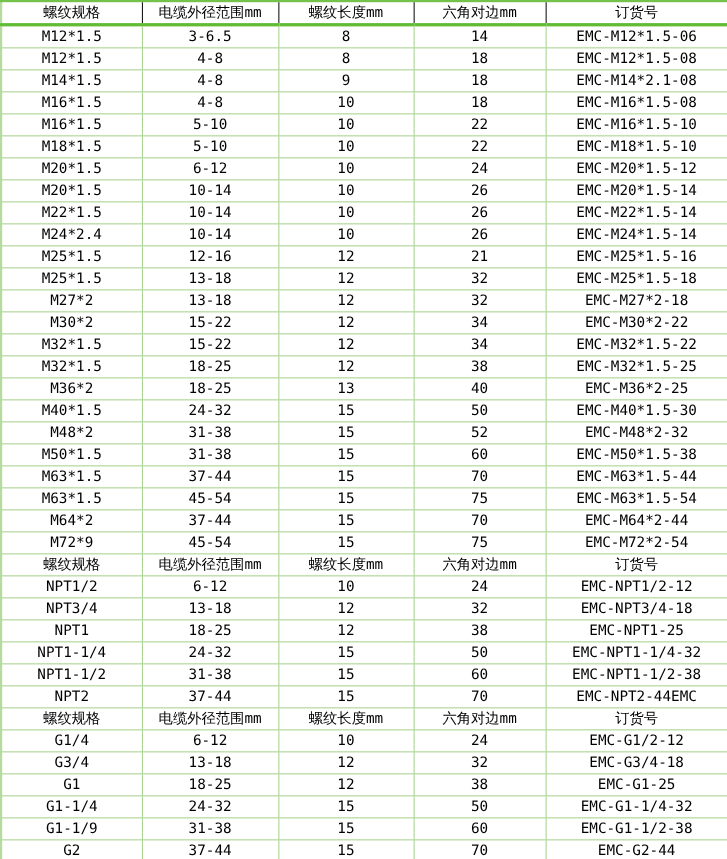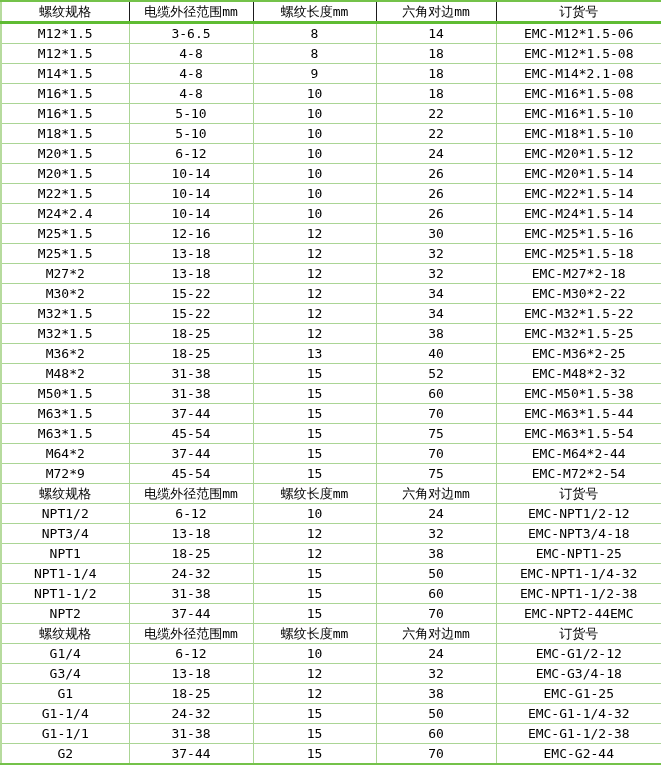--- a/index.html
+++ b/index.html
@@ -131,21 +131,21 @@
         <td>M24*2.4</td>
         <td>10-14</td>
         <td>10</td>
         <td>26</td>
         <td>EMC-M24*1.5-14</td>
       </tr>
       <tr>
         <td>M25*1.5</td>
         <td>12-16</td>
         <td>12</td>
-        <td>30</td>
+        <td>21</td>
         <td>EMC-M25*1.5-16</td>
       </tr>
       <tr>
         <td>M25*1.5</td>
         <td>13-18</td>
         <td>12</td>
         <td>32</td>
         <td>EMC-M25*1.5-18</td>
       </tr>
       <tr>
@@ -175,20 +175,27 @@
         <td>12</td>
         <td>38</td>
         <td>EMC-M32*1.5-25</td>
       </tr>
       <tr>
         <td>M36*2</td>
         <td>18-25</td>
         <td>13</td>
         <td>40</td>
         <td>EMC-M36*2-25</td>
+      </tr>
+      <tr>
+        <td>M40*1.5</td>
+        <td>24-32</td>
+        <td>15</td>
+        <td>50</td>
+        <td>EMC-M40*1.5-30</td>
       </tr>
       <tr>
         <td>M48*2</td>
         <td>31-38</td>
         <td>15</td>
         <td>52</td>
         <td>EMC-M48*2-32</td>
       </tr>
       <tr>
         <td>M50*1.5</td>
@@ -303,21 +310,21 @@
         <td>EMC-G1-25</td>
       </tr>
       <tr>
         <td>G1-1/4</td>
         <td>24-32</td>
         <td>15</td>
         <td>50</td>
         <td>EMC-G1-1/4-32</td>
       </tr>
       <tr>
-        <td>G1-1/1</td>
+        <td>G1-1/9</td>
         <td>31-38</td>
         <td>15</td>
         <td>60</td>
         <td>EMC-G1-1/2-38</td>
       </tr>
       <tr>
         <td>G2</td>
         <td>37-44</td>
         <td>15</td>
         <td>70</td>

